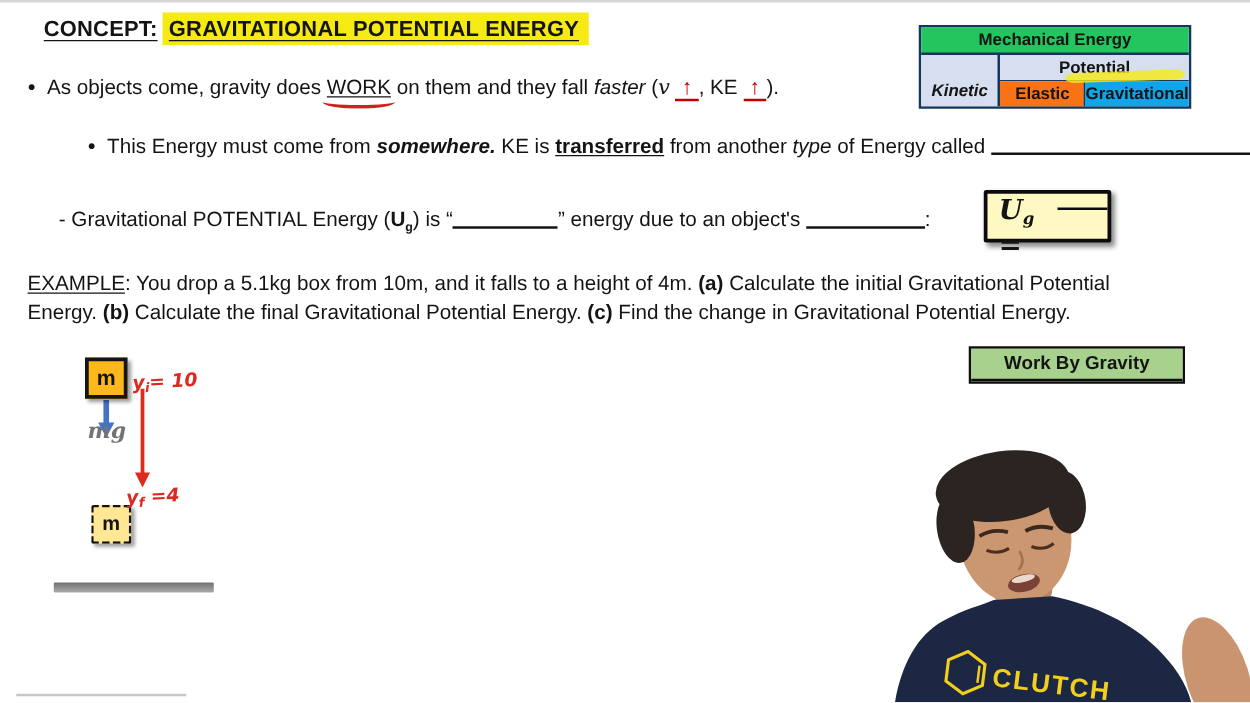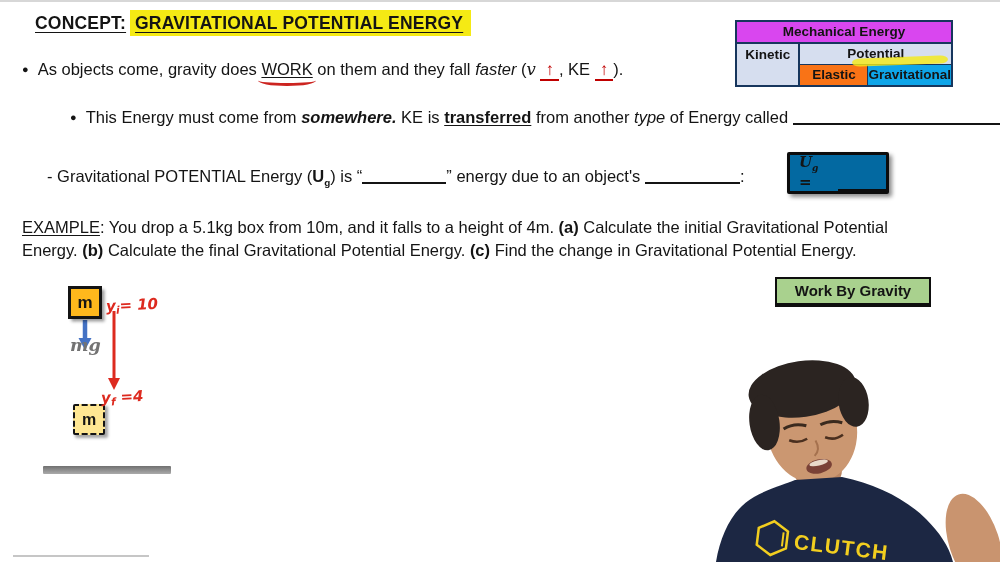--- a/index.html
+++ b/index.html
@@ -10,23 +10,23 @@
   }
   .top-edge { position:absolute; left:0; top:0; width:100%; height:2px; background:#d7d7d7; }
 
   
   .title-line { position:absolute; left:35px; top:13px; font-size:17.5px; font-weight:bold; letter-spacing:.2px; white-space:nowrap; }
   .title-label { text-decoration:underline; text-underline-offset:3px; padding-right:4px; }
   .title-highlight { background:#F5EA14; padding:3px 8px 3px 5px; border-radius:0; text-decoration:underline; text-underline-offset:3px; }
 
   
   .mech-table { position:absolute; left:735px; top:20px; width:218px; border:2px solid #17365D; font-size:13.5px; font-weight:bold; text-align:center; background:#fff; }
-  .mech-header { background:#d946ef; border-bottom:2px solid #17365D; padding:2px 0 3px; }
+  .mech-header { background:#22c55e; border-bottom:2px solid #17365D; padding:2px 0 3px; }
   .mech-body { display:flex; }
-  .mech-kinetic { width:64px; background:#D6DEEF; border-right:2px solid #17365D; padding-top:3px; }
+  .mech-kinetic { width:64px; background:#D6DEEF; border-right:2px solid #17365D; padding-top:21px;font-style:italic; }
   .mech-right { flex:1; display:flex; flex-direction:column; }
   .mech-potential { background:#D6DEEF; border-bottom:1.5px solid #17365D; padding:2px 0 3px; }
   .mech-sub { display:flex; }
   .mech-elastic { width:68px; background:#f97316; border-right:1.5px solid #17365D; padding:2px 0 3px; }
   .mech-grav { flex:1; background:#0ea5e9; padding:2px 0 3px; position:relative; }
   .mech-grav::before { content:""; position:absolute; top:-8px; left:-16px; right:3px; height:8px;
     background:#F5EA14; opacity:.8; border-radius:10px/5px; transform:rotate(-2deg); }
 
   
   .bullet { position:absolute; left:22px; font-size:16.5px; white-space:nowrap; }
@@ -40,24 +40,24 @@
   .mathv { font-family:"DejaVu Serif", serif; font-style:italic; }
   .uparrow { color:#C00000; font-weight:bold; display:inline-block; border-bottom:2px solid #C00000;
     padding:0 5px 0 5px; line-height:1.05; font-size:17px; }
   .blank { display:inline-block; border-bottom:2px solid #141414; height:15px; vertical-align:-2px; }
 
   
   .potential-line { position:absolute; left:47px; top:167px; font-size:16.5px; white-space:nowrap; }
   .sub { font-size:.6em; font-weight:bold; vertical-align:-4px; }
 
   .formula-box { position:absolute; left:787px; top:152px; width:102px; height:42px;
-    background:#0369a1; border:3px solid #0c0c0c; border-radius:2px;
+    background:#fef9c3; border:3px solid #0c0c0c; border-radius:2px;
     box-shadow:3px 3px 4px rgba(0,0,0,.45);
-    display:flex; align-items:flex-end; padding-left:9px;
-    font-family:"DejaVu Serif", serif; font-weight:bold; font-style:italic; font-size:15px; }
+    display:flex; align-items:flex-start; padding-left:9px;
+    font-family:"DejaVu Serif", serif; font-weight:bold; font-style:italic; font-size:22px; }
   .formula-box .blank { width:50px; border-bottom:2.5px solid #0c0c0c; margin-left:4px; height:13px; }
 
   
   .example { position:absolute; left:22px; top:216px; width:902px; font-size:16.5px; line-height:23px; }
   .ex-label { text-decoration:underline; text-underline-offset:2px; }
   .ex-q { font-weight:bold; }
 
   
   .dbox-top { position:absolute; left:68px; top:286px; width:34px; height:33px; background:#FFB81C;
     border:3px solid #141414; box-shadow:2.5px 2.5px 3px rgba(0,0,0,.4);
@@ -70,21 +70,21 @@
   .hand { position:absolute; color:#DD2A1F; font-weight:bold; font-style:italic; font-size:15px;
     font-family:"DejaVu Sans", sans-serif; transform:rotate(-3deg); white-space:nowrap; }
   .yi-label { left:106px; top:296px; }
   .yf-label { left:101px; top:388px; }
   .hand .sub { vertical-align:-3px; font-size:.7em; }
   .ground-bar { position:absolute; left:43px; top:466px; width:128px; height:8px;
     background:linear-gradient(#707070,#ababab); border-radius:1px; }
   .bottom-line { position:absolute; left:13px; top:555px; width:136px; height:2px; background:#c6c6c6; }
 
   
-  .work-table { position:absolute; left:775px; top:277px; width:156px; border:2px solid #0e0e0e; background:#fff; }
+  .work-table { position:absolute; left:775px; top:277px; width:173px; border:2px solid #0e0e0e; background:#fff; }
   .work-header { background:#A9D18E; border-bottom:2px solid #0e0e0e; text-align:center;
     font-weight:bold; font-size:15px; padding:3px 0 4px; }
   .work-body { padding:4px 9px 6px; font-family:"DejaVu Serif", serif; font-style:italic;
     font-weight:bold; font-size:16.5px; }
 
   
   .person { position:absolute; left:690px; top:348px; width:310px; height:214px; overflow:hidden; }
 </style>
 </head>
 <body>

